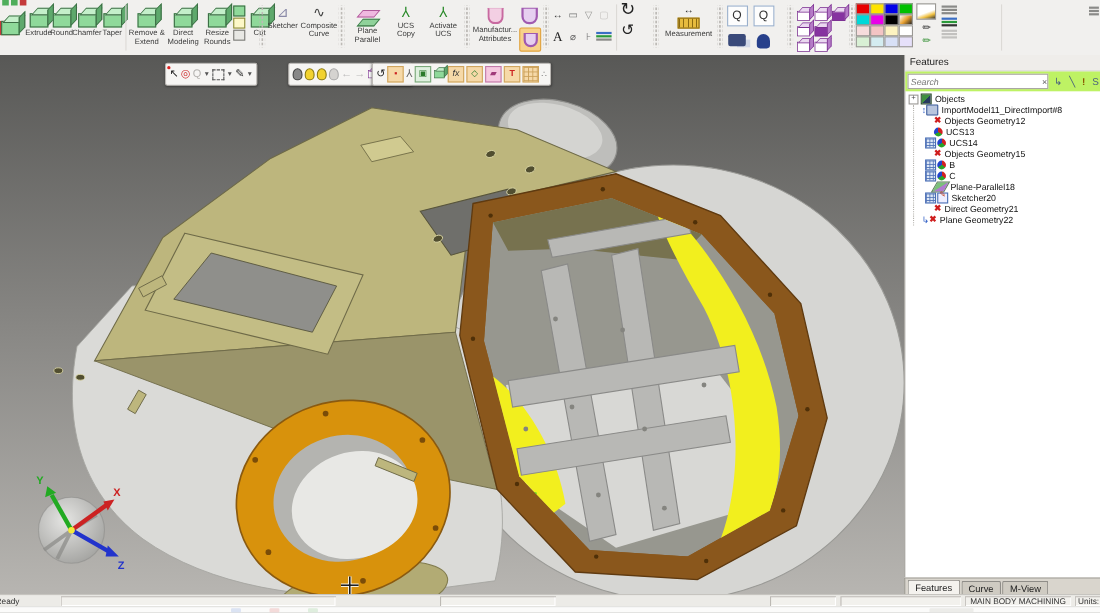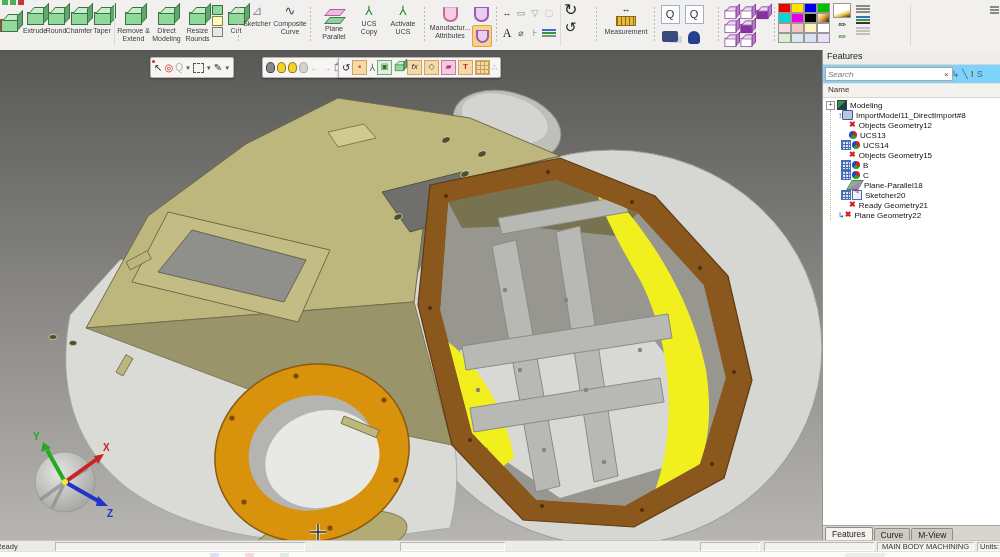--- a/index.html
+++ b/index.html
@@ -38,21 +38,21 @@
   .ftb{position:absolute;height:19px;background:#f6f5f3;border:1px solid #b9b6b2;border-radius:2px;display:flex;align-items:center;gap:2px;padding:0 3px;box-shadow:0 1px 2px rgba(0,0,0,.35);}
   .fi{font-size:10px;line-height:16px;color:#222;}
   .bulb{width:7px;height:9px;border-radius:50% 50% 42% 42%;background:#f2d22e;border:1px solid #8a7a12;}
   .bulb.off{background:#888;border-color:#444;}
   .bulb.dis{background:#d5d3d0;border-color:#aaa;}
   .tile{width:13px;height:13px;border:1px solid #cfa55e;background:#f6d9a8;font-size:8px;line-height:12px;text-align:center;color:#333;}
   .dash{width:9px;height:8px;border:1px dashed #555;}
   
   #panel{position:absolute;left:822px;top:50px;width:178px;height:475px;background:#ffffff;border-left:1px solid #98968f;}
   #panelTitle{height:13px;background:#efedea;border-bottom:1px solid #d8d6d2;font-size:9px;color:#222;padding:1px 0 0 4px;}
-  #searchRow{height:16px;display:flex;align-items:center;padding:1px 2px;background:#7dd3fc;}
+  #searchRow{height:16px;display:flex;align-items:center;padding:1px 2px;background:#bef264;justify-content:space-between;}
   #searchBox{width:122px;height:12px;border:1px solid #a9a7a2;background:#fff;font-size:8px;font-style:italic;color:#8a8a8a;padding:0 2px;font-family:"Liberation Sans",sans-serif;}
   .sIc{font-size:9px;color:#4a617e;margin-left:3px;line-height:12px;}
   #nameHdr{height:12px;background:#f3f2ef;border-bottom:1px solid #d8d6d2;border-top:1px solid #e4e2de;font-size:8px;color:#333;padding:1px 0 0 5px;}
   .trow{height:10px;display:flex;align-items:center;font-size:8px;color:#111;white-space:nowrap;}
   .trow .lb{margin-left:3px;}
   .exp{width:7px;height:7px;border:1px solid #9a9894;background:#fff;font-size:7px;line-height:6px;text-align:center;color:#444;margin:0 2px 0 3px;}
   .kids{border-left:1px dotted #b5b3ae;margin-left:7px;}
   .kids .trow{padding-left:6px;}
   .tic{display:inline-block;}
   .ic-obj{width:8px;height:8px;background:linear-gradient(135deg,#3f8f3f 50%,#273a5e 50%);border:1px solid #2a4a2a;}
@@ -526,27 +526,26 @@
   <div id="panel">
     <div id="panelTitle">Features</div>
     <div id="searchRow">
       <input id="searchBox" value="" placeholder="Search" style="">
       <span style="margin-left:-9px;color:#555;font-size:8px;">×</span>
       <span class="sIc">↳</span>
       <span class="sIc">╲</span>
       <span class="sIc" style="color:#8a5a00;font-weight:bold;">!</span>
       <span class="sIc">S</span>
     </div>
-    <div id="nameHdr">Name</div>
 
     <div style="padding-top:2px;">
       <div class="trow">
         <span class="exp">+</span>
         <span class="tic ic-obj"></span>
-        <span class="lb">Modeling</span>
+        <span class="lb">Objects</span>
       </div>
       <div class="kids">
         <div class="trow">
           <span class="pfx">↕</span>
           <span class="tic ic-imp"></span>
           <span class="lb">ImportModel11_DirectImport#8</span>
         </div>
         <div class="trow">
           <span class="tic ic-x" style="margin-left:12px;">✖</span>
           <span class="lb">Objects Geometry12</span>
@@ -578,21 +577,21 @@
           <span class="tic ic-pp" style="margin-left:12px;"></span>
           <span class="lb">Plane-Parallel18</span>
         </div>
         <div class="trow">
           <span class="tic ic-grid" style="margin-left:4px;"></span>
           <span class="tic ic-sk"></span>
           <span class="lb">Sketcher20</span>
         </div>
         <div class="trow">
           <span class="tic ic-x" style="margin-left:12px;">✖</span>
-          <span class="lb">Ready Geometry21</span>
+          <span class="lb">Direct Geometry21</span>
         </div>
         <div class="trow">
           <span class="pfx">↳</span>
           <span class="tic ic-x">✖</span>
           <span class="lb">Plane Geometry22</span>
         </div>
       </div>
     </div>
   </div>
 

